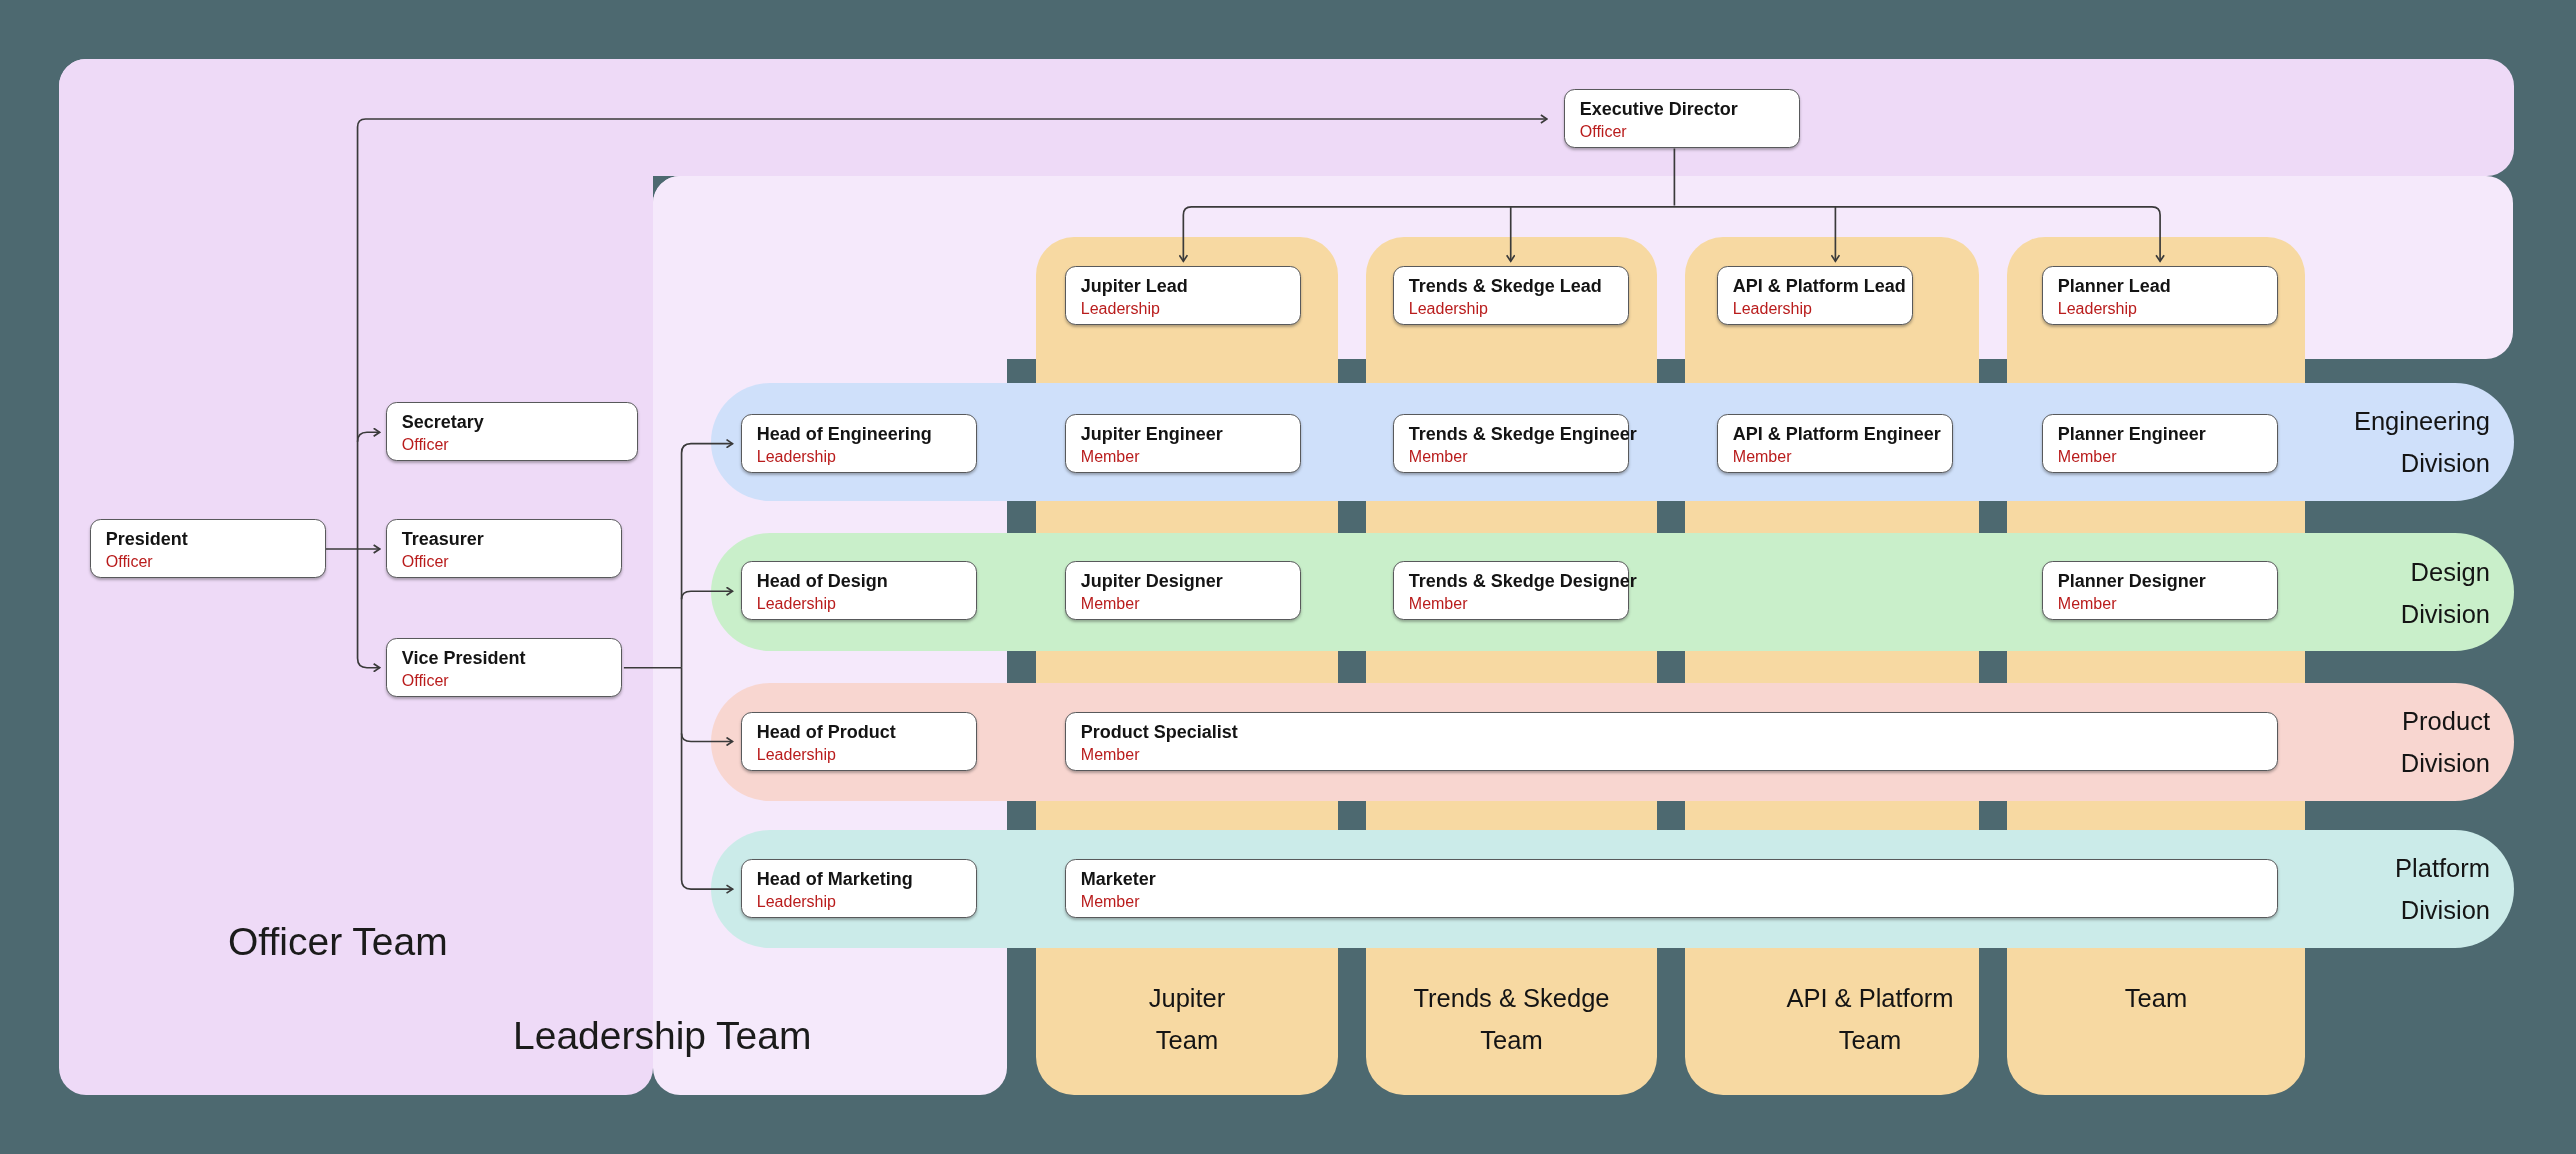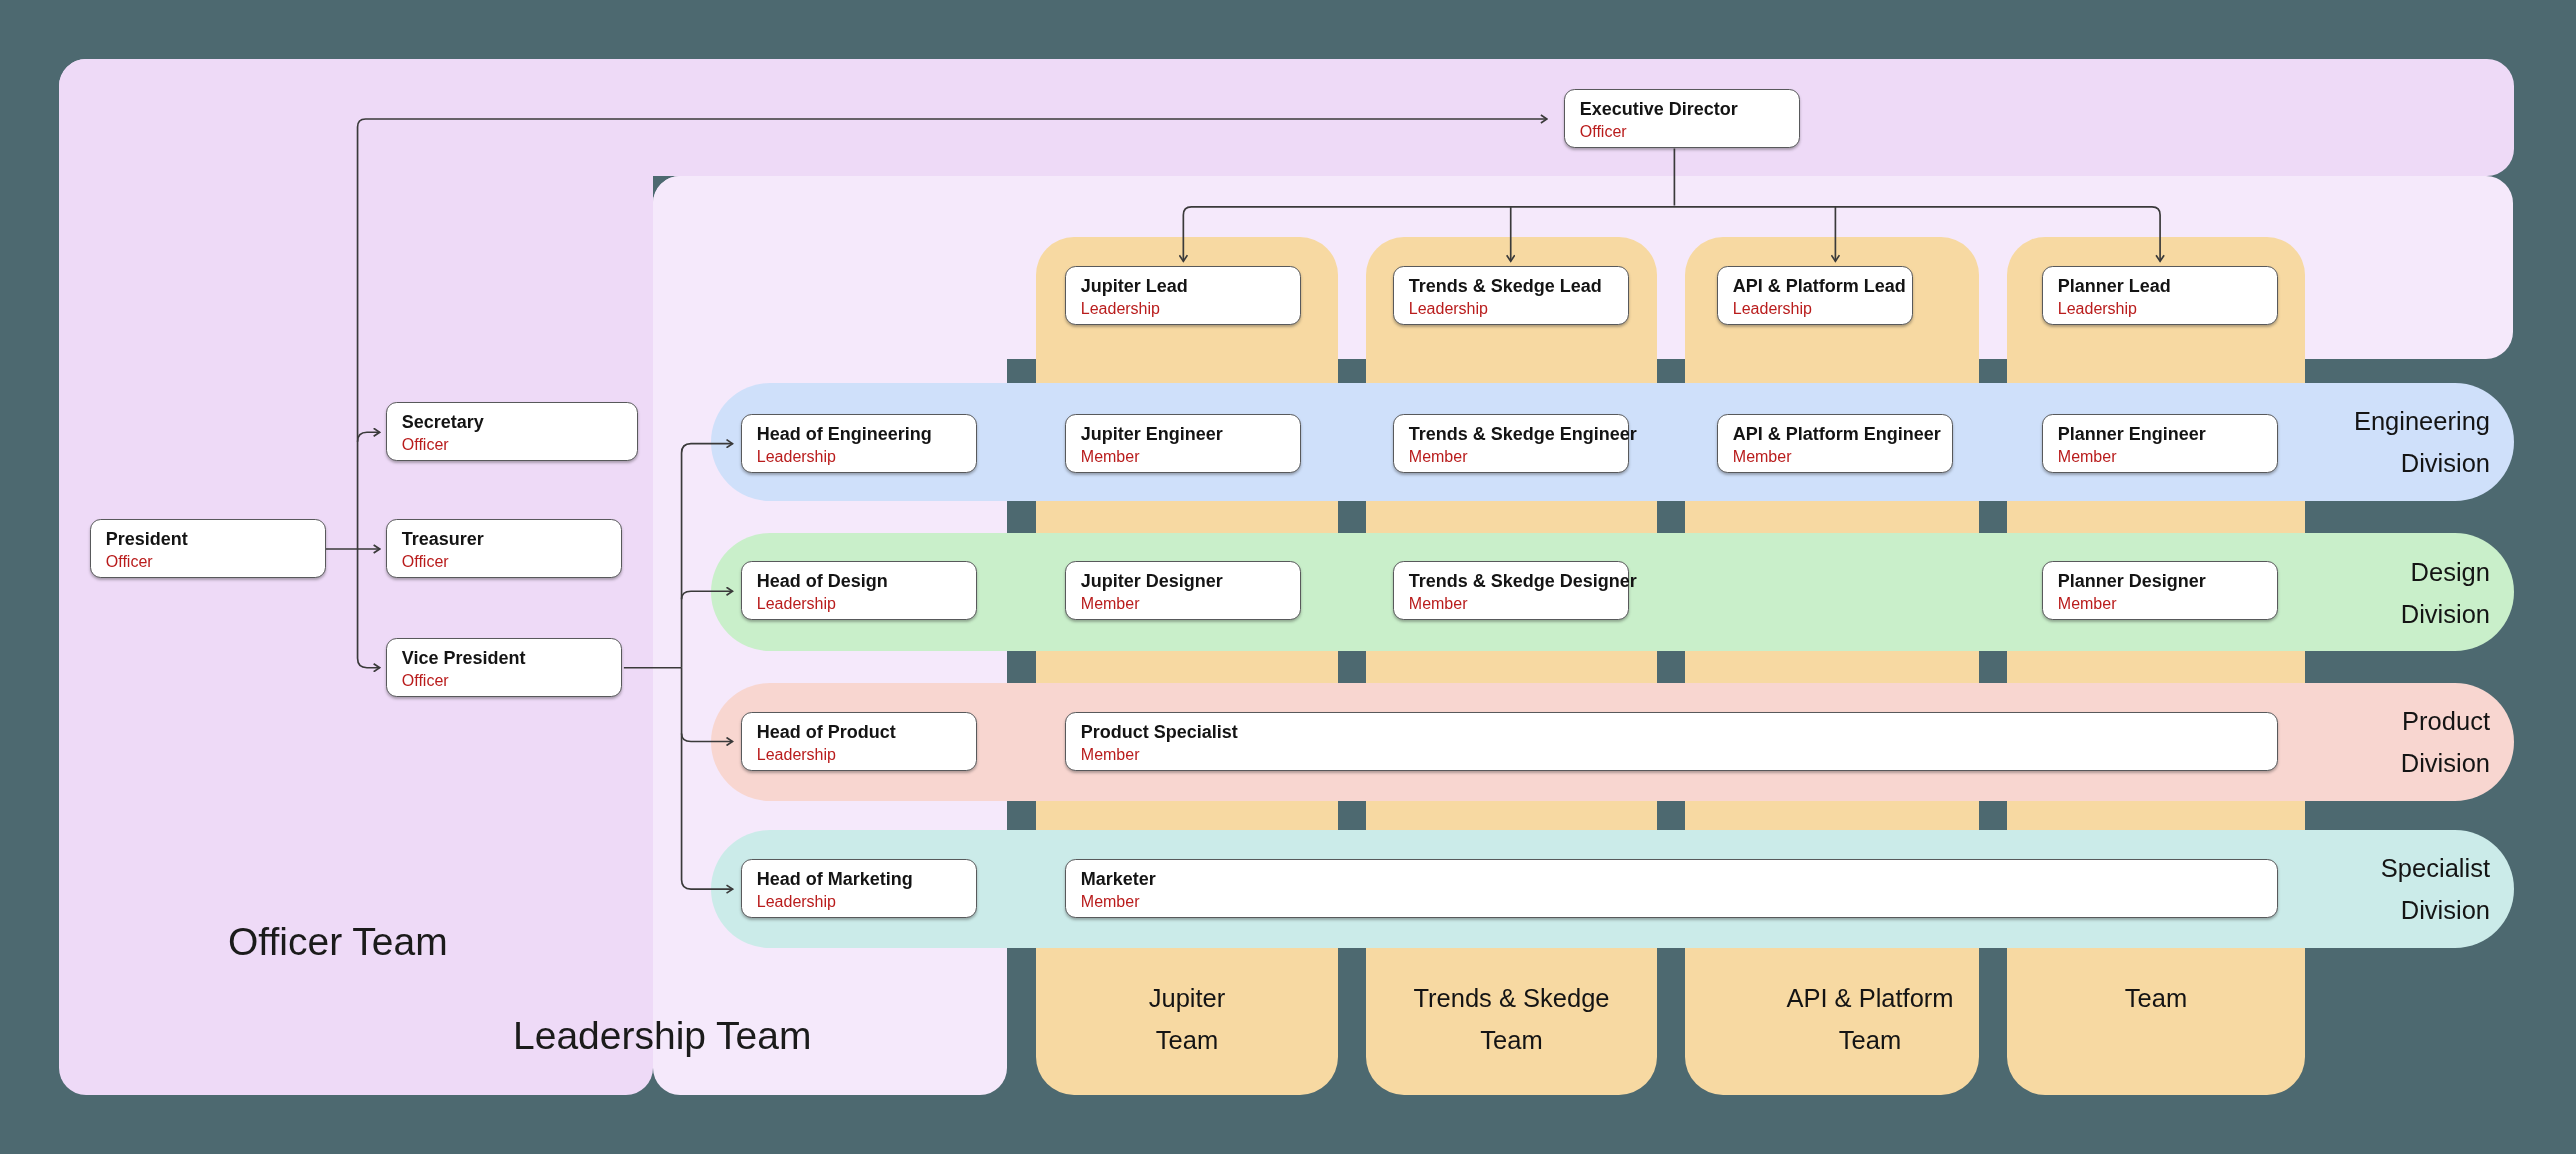--- a/index.html
+++ b/index.html
@@ -45,21 +45,21 @@
   </div>
   <div class="divlabel" style="top:551px;">
     <span class="lbl-line">Design</span>
     <span class="lbl-line">Division</span>
   </div>
   <div class="divlabel" style="top:700px;">
     <span class="lbl-line">Product</span>
     <span class="lbl-line">Division</span>
   </div>
   <div class="divlabel" style="top:847px;">
-    <span class="lbl-line">Specialist</span>
+    <span class="lbl-line">Platform</span>
     <span class="lbl-line">Division</span>
   </div>
 
   <div class="teamlabel" style="left:1036px;width:302px;">
     <span class="lbl-line">Jupiter</span>
     <span class="lbl-line">Team</span>
   </div>
   <div class="teamlabel" style="left:1366px;width:291px;">
     <span class="lbl-line">Trends &amp; Skedge</span>
     <span class="lbl-line">Team</span>

